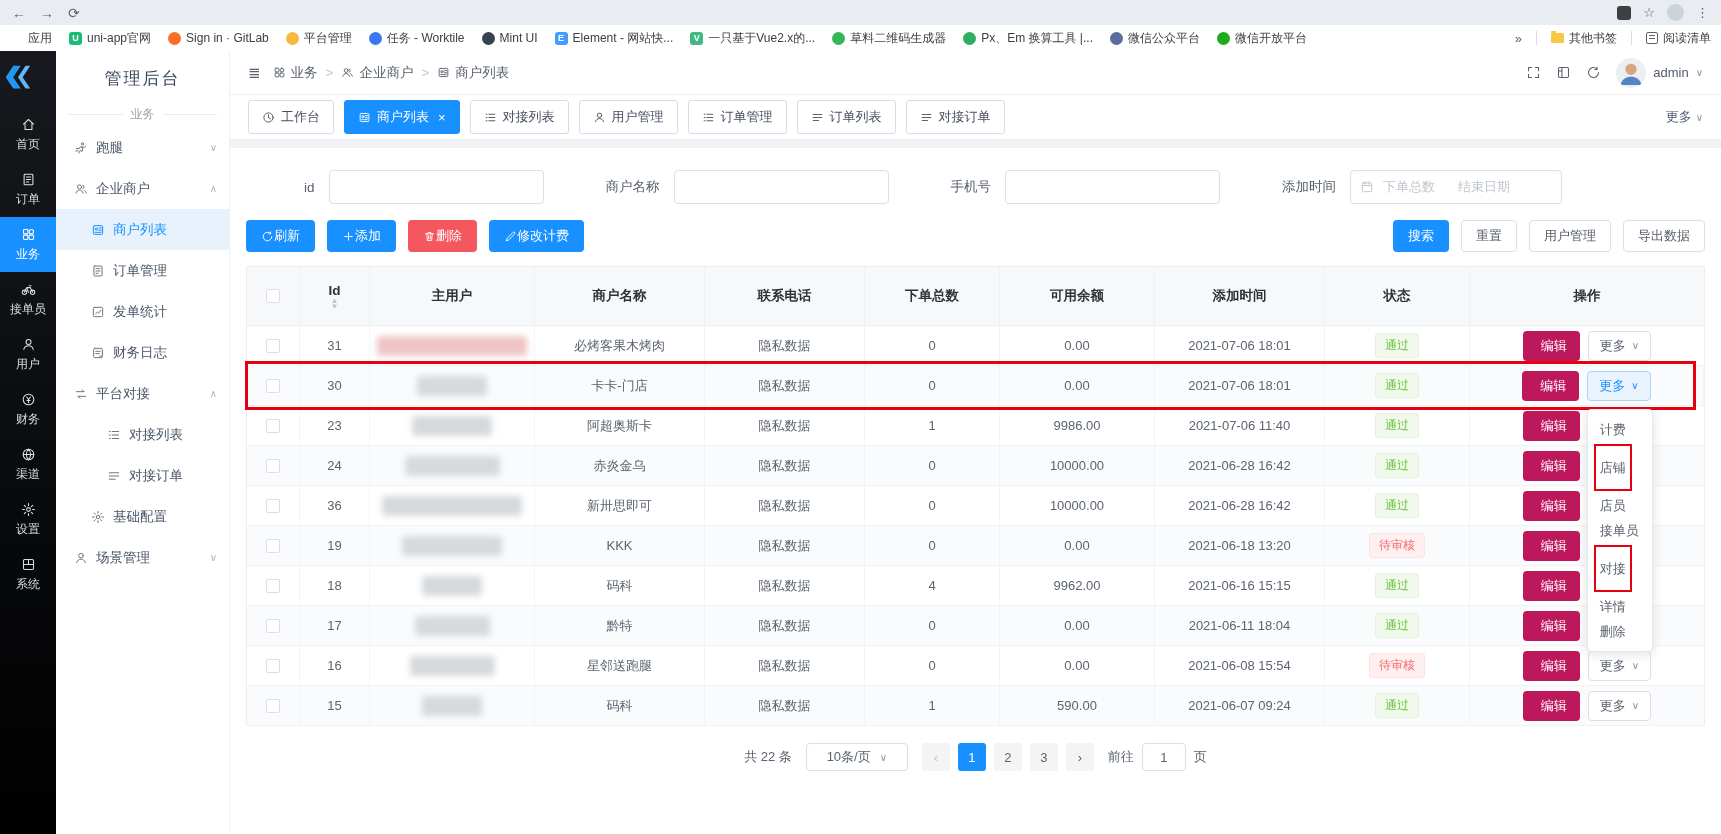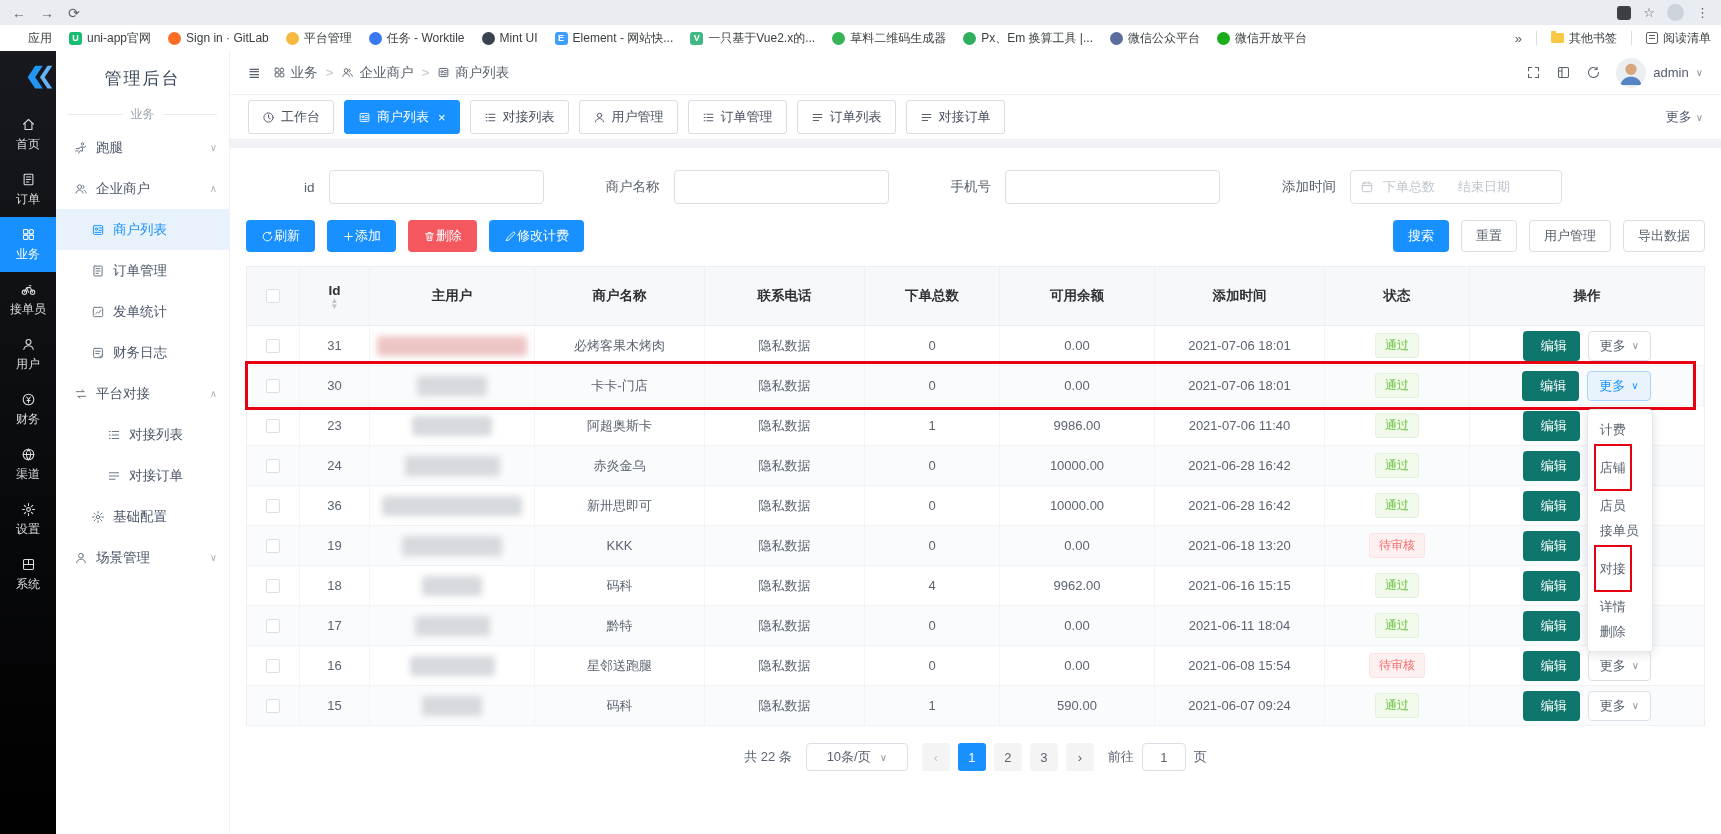--- a/index.html
+++ b/index.html
@@ -34,21 +34,21 @@
   .vdiv { width:1px; height:14px; background:#dadce0; }
   .folder { width:13px; height:10px; background:#f7c844; border-radius:1.5px; position:relative; }
   .folder::before { content:""; position:absolute; top:-2px; left:0; width:5px; height:2px; background:#f7c844; border-radius:1px 1px 0 0; }
   .rlist { width:12px; height:12px; border:1.3px solid #5f6368; border-radius:2px; position:relative; }
   .rlist::before { content:""; position:absolute; left:2px; top:2px; right:2px; height:1.3px; background:#5f6368; box-shadow:0 3px 0 #5f6368; }
 
   
   .app { display:flex; height:783px; }
 
   .rail { width:56px; background:linear-gradient(180deg,#17191e 0%,#08090b 60%,#000 100%);
-    display:flex; flex-direction:column; align-items:flex-end; padding-top:12px; flex:none; }
+    display:flex; flex-direction:column; align-items:flex-start; padding-top:12px; flex:none; }
   .rail-logo { margin-bottom:16px; width:34px; height:28px; }
   .rail-item { width:56px; padding:10px 0 9px; display:flex; flex-direction:column; align-items:center;
     gap:4px; color:#dcdee1; font-size:12px; cursor:pointer; }
   .rail-item .icon { font-size:15px; }
   .rail-item.active { background:#1890ff; color:#fff; }
 
   .sidebar { width:174px; background:#fff; border-right:1px solid #eef0f3; flex:none; padding-top:16px; }
   .side-title { text-align:center; font-size:17px; color:#3a4a5c; letter-spacing:2px; margin-bottom:16px; }
   .side-section { display:flex; align-items:center; gap:8px; color:#98a2ad; font-size:12px; margin:0 12px 4px; }
   .side-section::before, .side-section::after { content:""; flex:1; height:1px; background:#e9ecef; }
@@ -123,21 +123,21 @@
   .c0 { width:53px; flex:none; } .c1 { width:70px; flex:none; } .c2 { width:165px; flex:none; }
   .c3 { width:170px; flex:none; } .c4 { width:160px; flex:none; } .c5 { width:135px; flex:none; }
   .c6 { width:155px; flex:none; } .c7 { width:170px; flex:none; } .c8 { width:145px; flex:none; }
   .c9 { flex:1; min-width:0; }
   .cbx { width:14px; height:14px; border:1px solid #dcdfe6; border-radius:2px; background:#fff; cursor:pointer; }
   .mask { height:20px; border-radius:3px; filter:blur(3px); }
   .tag { font-size:12px; padding:3px 9px; border-radius:3px; border:1px solid; white-space:nowrap; }
   .tag-success { color:#67c23a; background:#f0f9eb; border-color:#e1f3d8; }
   .tag-danger { color:#f56c6c; background:#fef0f0; border-color:#fde2e2; }
   .ops-wrap { display:flex; gap:8px; position:relative; align-items:center; }
-  .btn-edit { height:30px; background:#0f766e; color:#fff; border:none; border-radius:4px; padding:0 13px;
+  .btn-edit { height:30px; background:#be185d; color:#fff; border:none; border-radius:4px; padding:0 13px;
     font-size:13px; display:inline-flex; align-items:center; gap:5px; cursor:pointer; font-family:inherit;justify-content:flex-end; }
   .btn-more { height:30px; background:#fff; border:1px solid #dcdfe6; color:#57606b; border-radius:4px;
     padding:0 11px; font-size:13px; display:inline-flex; align-items:center; gap:6px; cursor:pointer; font-family:inherit; }
   .btn-more .chev { font-size:10px; }
   .btn-more.open { background:#e8f3fe; border-color:#a9d4fb; color:#1890ff; }
   .btn-more.open .chev { color:#1890ff; }
   .row-outline { position:absolute; left:-2px; right:8px; top:-5px; bottom:-5px;
     border:3px solid #e60012; z-index:25; pointer-events:none; }
   .dropdown { position:absolute; top:38px; right:-2px; background:#fff; border:1px solid #e4e7ed;
     border-radius:4px; box-shadow:0 2px 12px rgba(0,0,0,.12); padding:7px 0; z-index:40; min-width:66px; }

